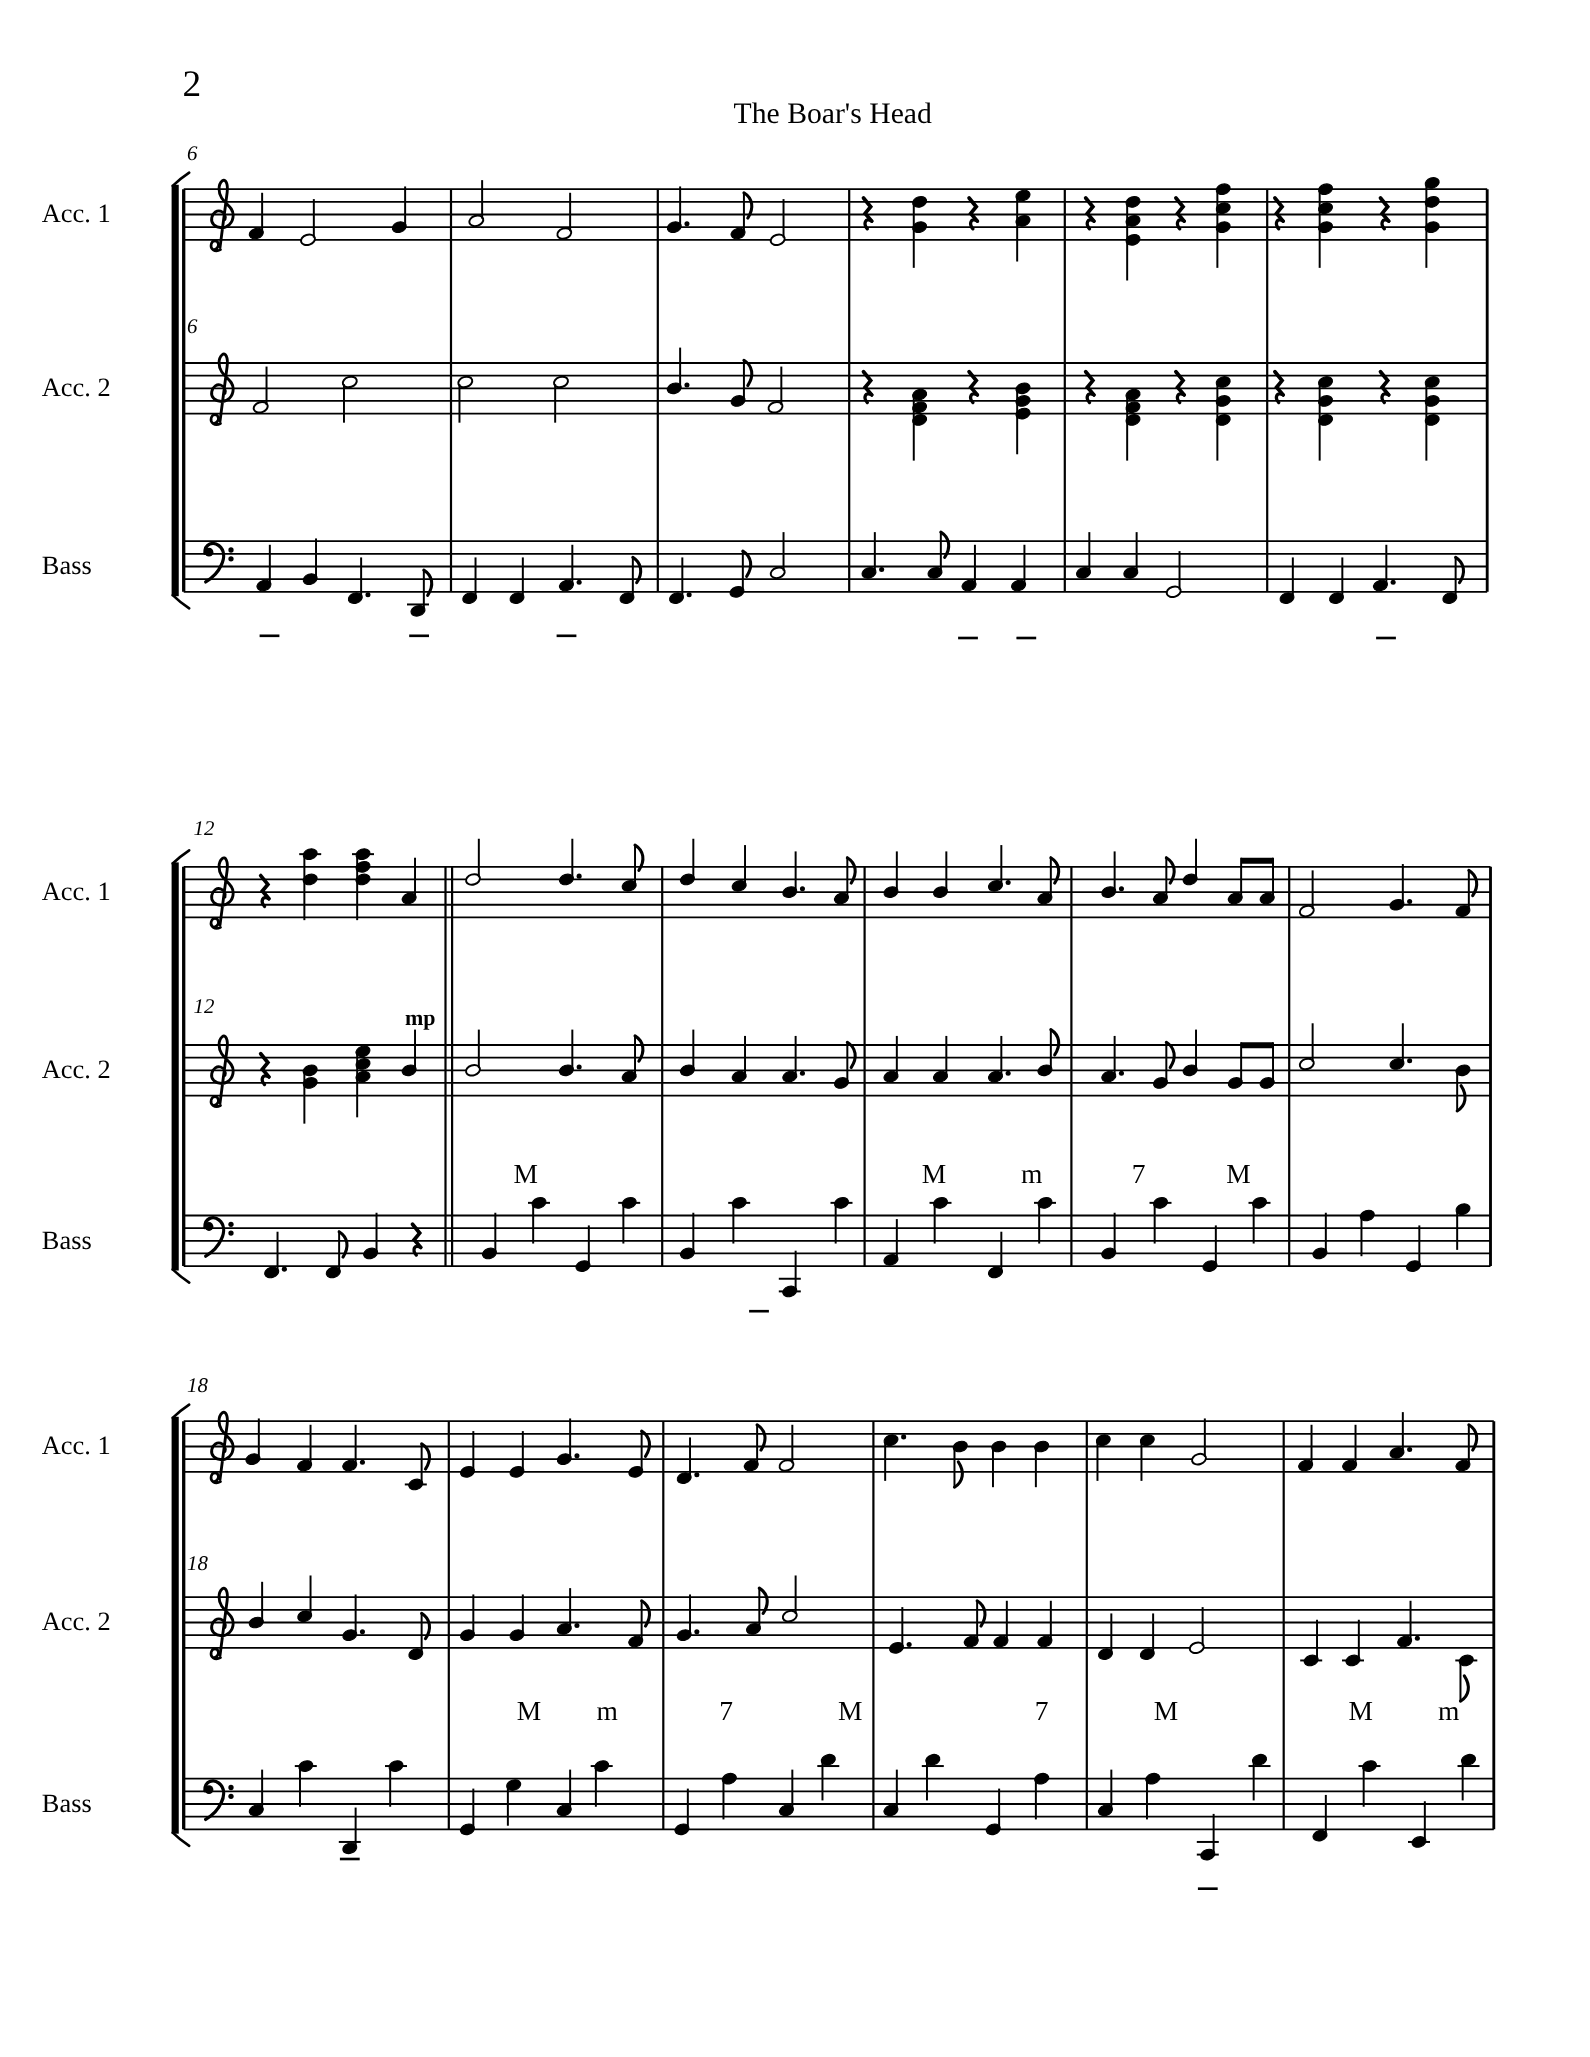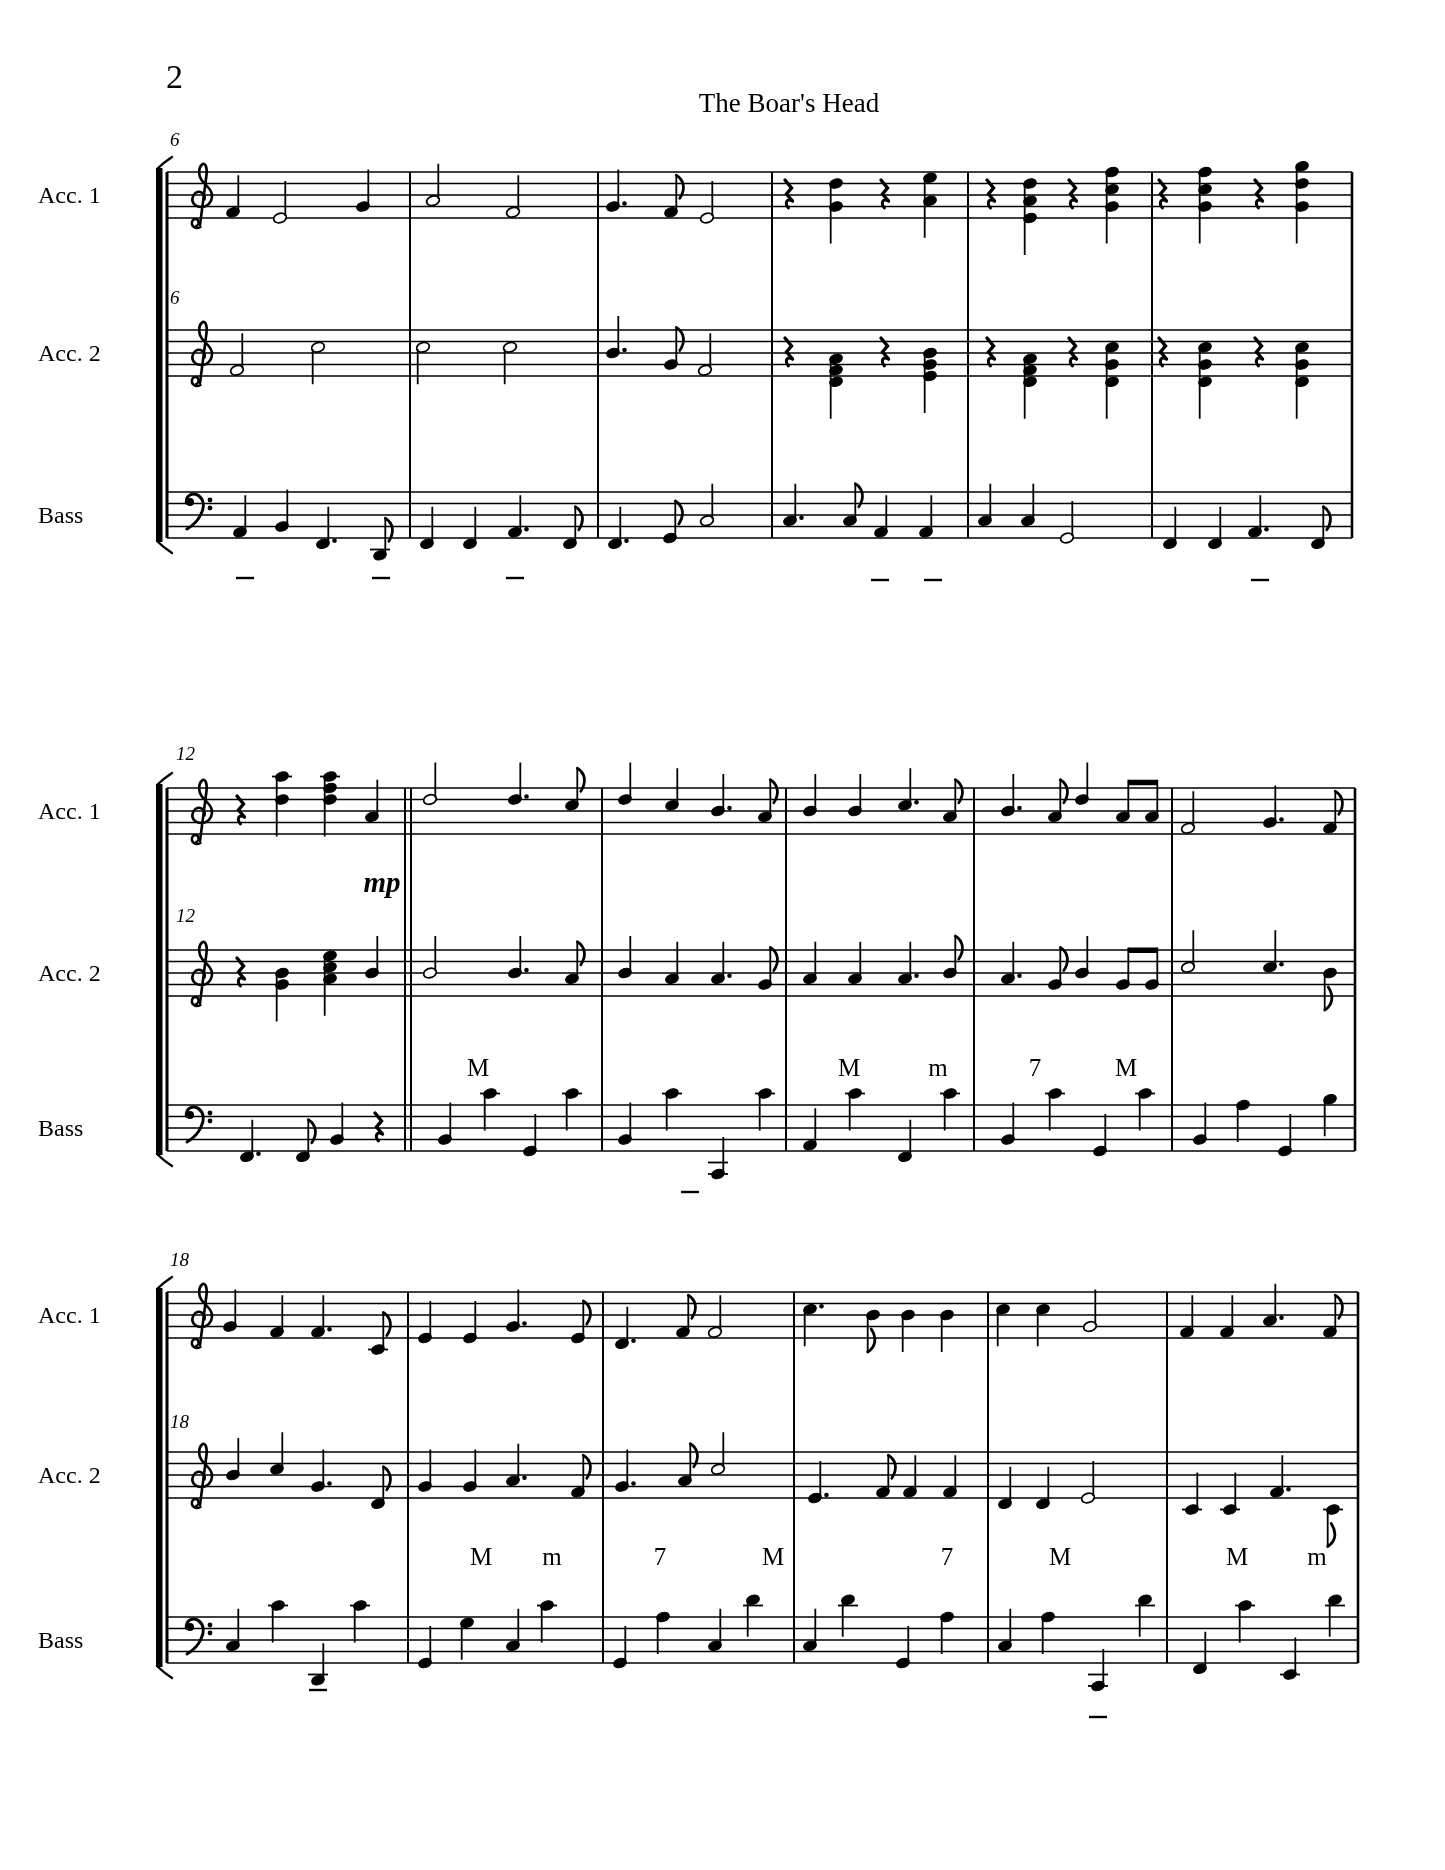--- a/index.html
+++ b/index.html
@@ -1,23 +1,23 @@
 <!DOCTYPE html>
 <html><head>
 <meta charset="utf-8">
 <style>
   html,body{margin:0;padding:0;background:#e8e8e8;}
   .page{position:relative;width:1445px;height:1870px;background:#ffffff;overflow:hidden;
         font-family:"Liberation Serif", serif;color:#000;}
   .page-number{position:absolute;left:166px;top:58px;font-size:34px;}
-  .score-title{position:absolute;left:757px;top:88px;transform:translateX(-50%);font-size:27px;white-space:nowrap;margin-left:32px;}
+  .score-title{position:absolute;left:757px;top:88px;transform:translateX(-50%);font-size:27px;white-space:nowrap;}
   .staff-label{position:absolute;width:115px;font-size:24px;line-height:26px;}
   .measure-number{position:absolute;font-style:italic;font-size:19px;line-height:19px;}
   .chord-symbol{position:absolute;width:44px;margin-left:-22px;text-align:center;font-size:25px;line-height:25px;}
-  .dynamic-mark{position:absolute;font-weight:bold;font-style:italic;font-size:29px;line-height:24px;transform:translateX(-50%);}
+  .dynamic-mark{position:absolute;font-weight:bold;font-size:20px;line-height:24px;transform:translateX(-50%);margin-top:44px;}
   svg.score{position:absolute;left:0;top:0;}
 </style>
 </head>
 <body>
 
 <div class="page">
   <div class="page-number">2</div>
   <div class="score-title">The Boar's Head</div>
   <svg class="score" id="score-svg" width="1445" height="1870" viewBox="0 0 1445 1870">
       <line x1="167" y1="172" x2="1352" y2="172" stroke="#000" stroke-width="1.6"></line>

